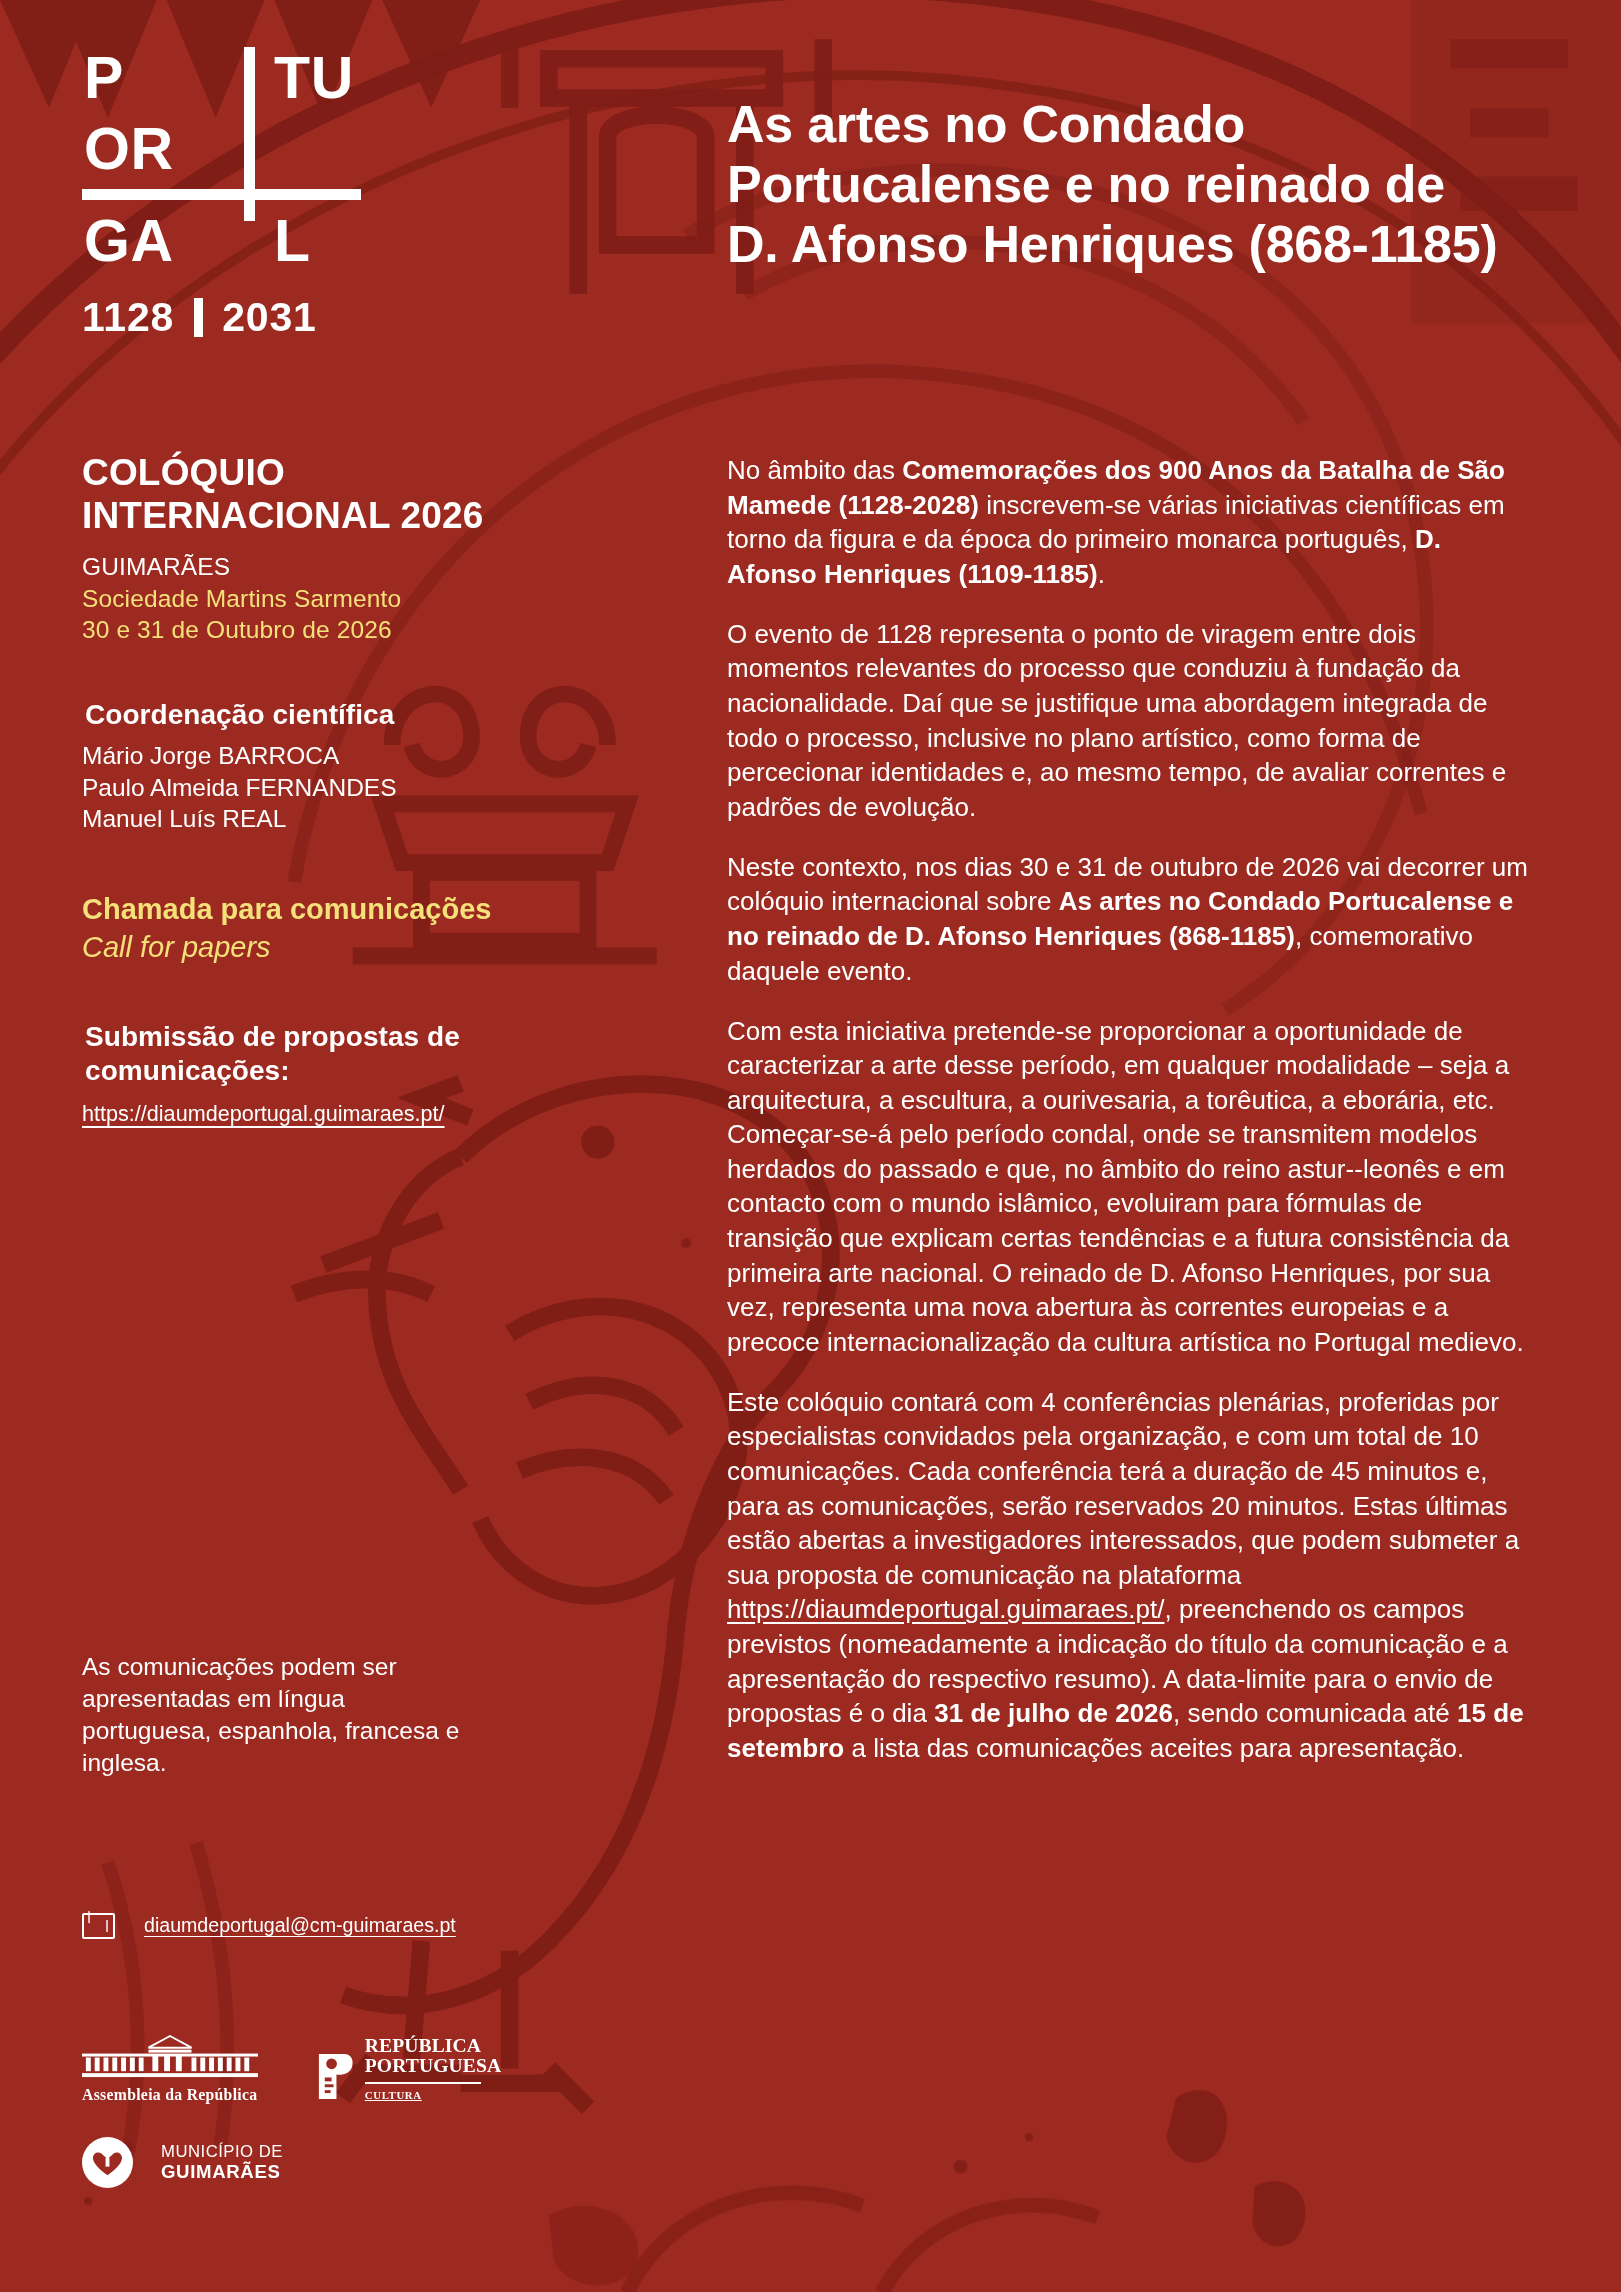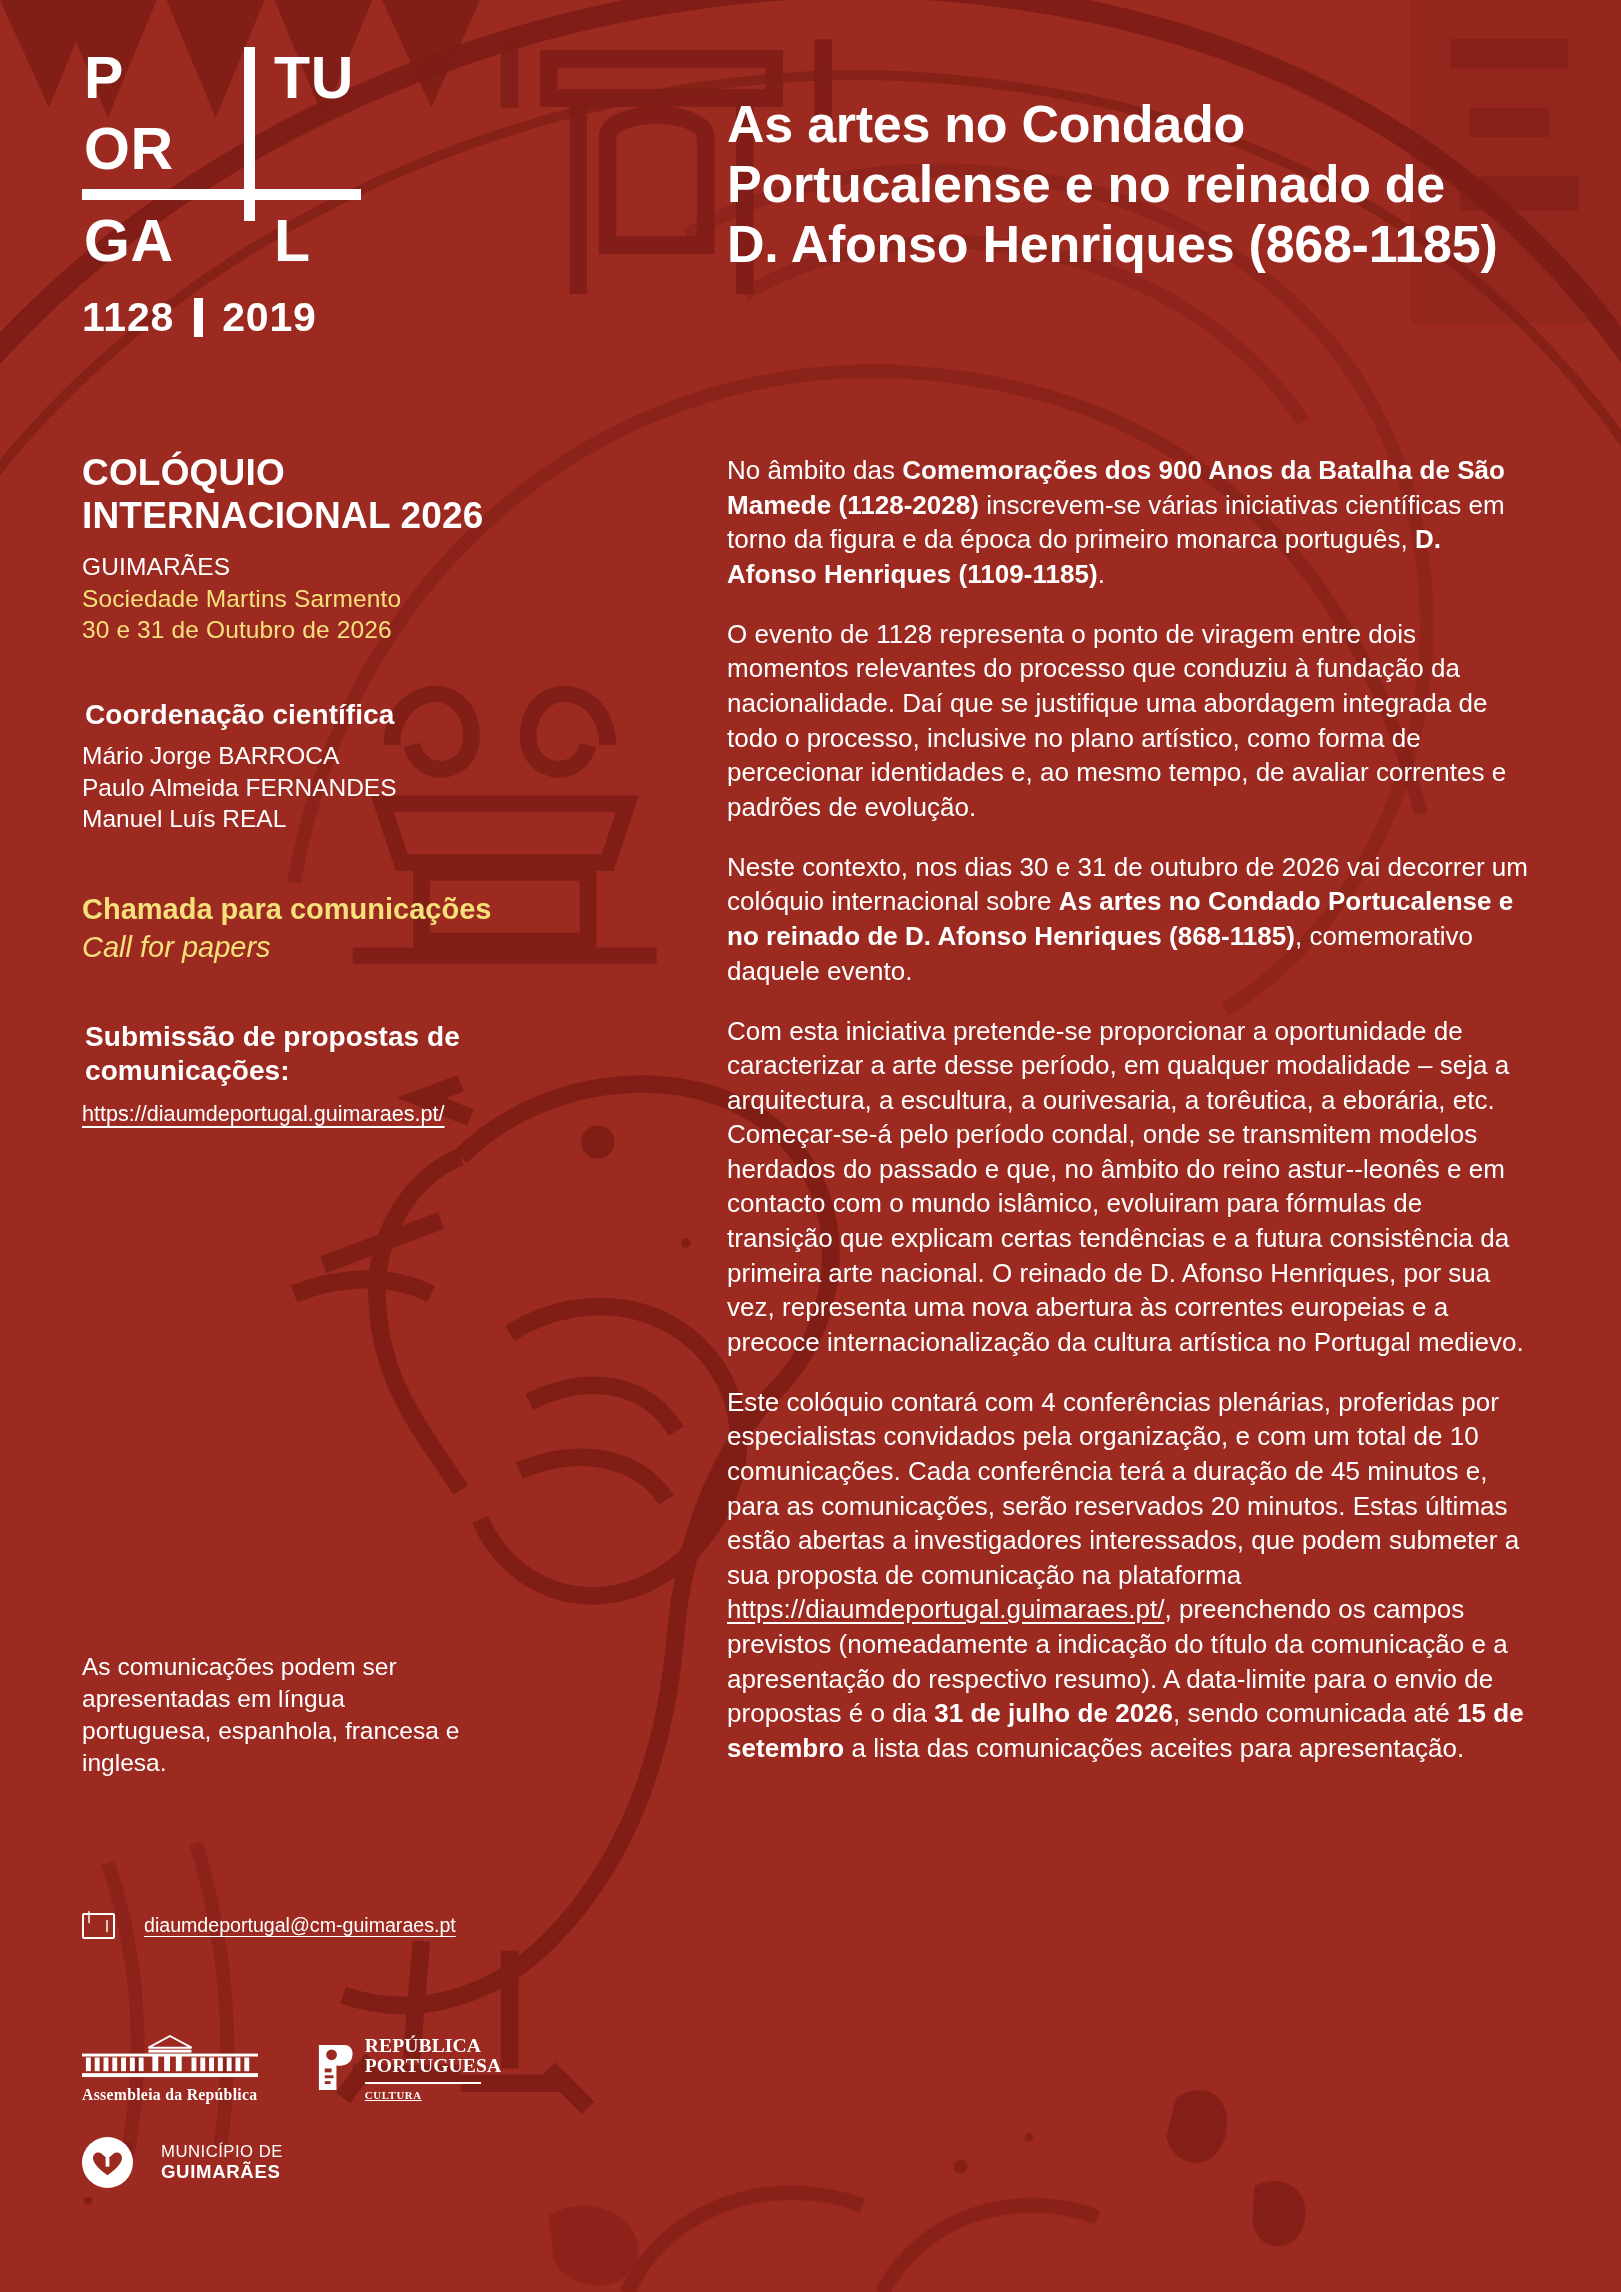--- a/index.html
+++ b/index.html
@@ -239,21 +239,21 @@
     width: 176px; height: 47px; display: block;
   }
   .ar-caption {
     font-family: "Liberation Serif", serif;
     font-weight: 700;
     font-size: 15.7px;
     letter-spacing: 0.02em;
     margin-top: 4.9px;
     white-space: nowrap;
   }
-  .rp-logo { display: flex; align-items: center; gap: 10.8px; }
+  .rp-logo { display: flex; align-items: flex-end; gap: 10.8px; }
   .rp-shield { width: 39px; height: 49px; display: block; }
   .rp-texts { padding-top: 2px; }
   .rp-name {
     font-family: "Liberation Serif", serif;
     font-weight: 700;
     font-size: 19.6px;
     line-height: 1.02;
     letter-spacing: 0.005em;
   }
   .rp-rule {
@@ -408,21 +408,21 @@
         <div class="logo-hline"></div>
         <div class="logo-cell lc-p">P</div>
         <div class="logo-cell lc-tu">TU</div>
         <div class="logo-cell lc-or">OR</div>
         <div class="logo-cell lc-ga">GA</div>
         <div class="logo-cell lc-l">L</div>
       </div>
       <div class="logo-years">
         <span>1128</span>
         <span class="yr-sep"></span>
-        <span>2019</span>
+        <span>2031</span>
       </div>
     </div>
 
     <h1 class="title">As artes no Condado Portucalense e no reinado de D. Afonso Henriques (868-1185)</h1>
 
     <div class="left-col">
 
       <div class="h-coloquio">COLÓQUIO INTERNACIONAL 2026</div>
       <div class="sub-city">GUIMARÃES</div>
       <div class="sub-venue">Sociedade Martins Sarmento</div>

